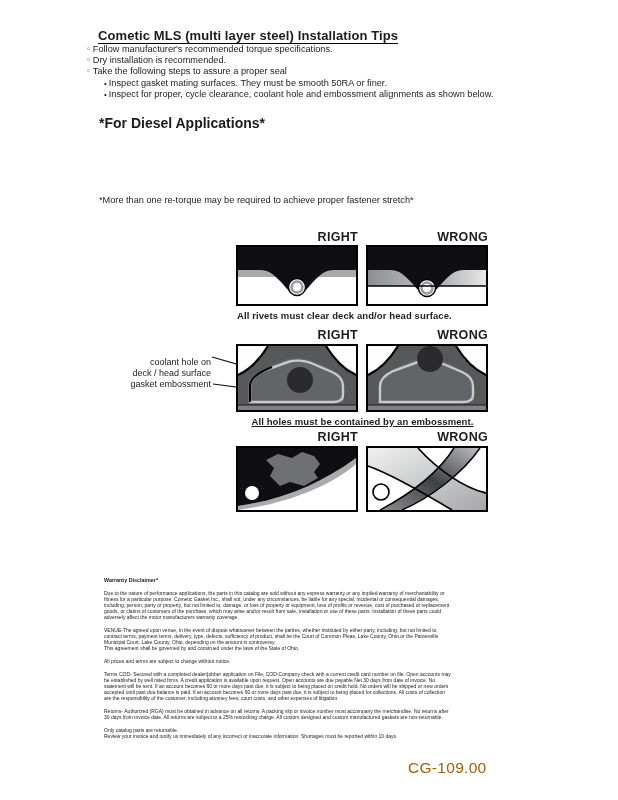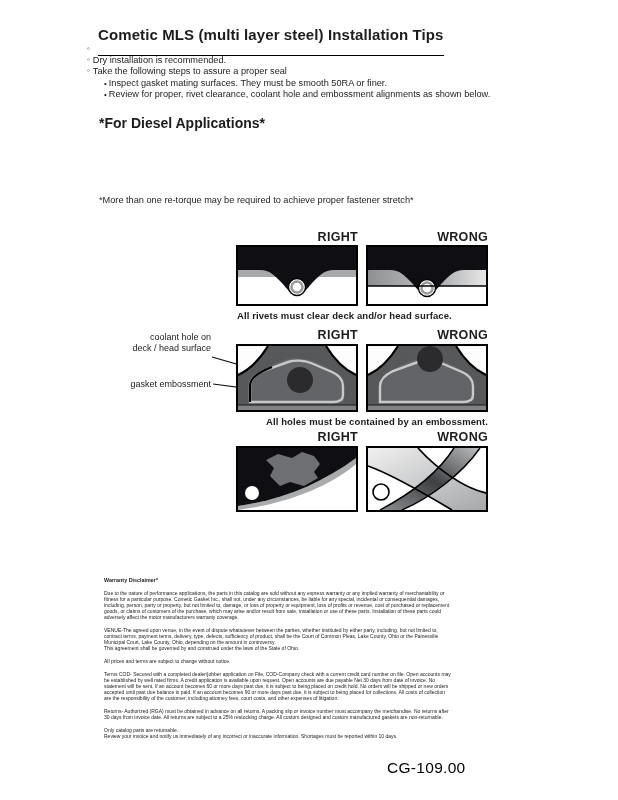--- a/index.html
+++ b/index.html
@@ -1,64 +1,65 @@
 <!DOCTYPE html>
 <html><head>
 <meta charset="utf-8">
 <style>
   html,body{margin:0;padding:0;background:#888;}
   #page{position:relative;width:618px;height:800px;background:#ffffff;overflow:hidden;
         font-family:"Liberation Sans","DejaVu Sans",sans-serif;color:#1c1c1c;}
   .abs{position:absolute;}
   .pre{white-space:pre-line;}
-  .title{font-size:15px;font-weight:bold;border-bottom:1.5px solid #000;padding-bottom:12px;letter-spacing:.1px;}
+  .title{font-size:13px;font-weight:bold;border-bottom:1.5px solid #000;padding-bottom:0;letter-spacing:.1px;}
   .bullet-line{font-size:9.2px;line-height:11.2px;display:flex;align-items:baseline;}
   .marker-open{font-size:8px;margin-right:3px;position:relative;top:-1px;}
   .marker-solid{font-size:8px;margin-right:2px;}
   .sub{margin-left:17px;}
   .h2{font-size:14px;font-weight:bold;}
   .body-p{font-size:9.2px;line-height:10px;width:470px;}
   .rw-row{display:flex;width:252px;justify-content:space-between;font-weight:bold;font-size:12.5px;}
   .rw-cell{width:122px;text-align:right;letter-spacing:.3px;}
   .cap{font-size:9.5px;font-weight:bold;line-height:11px;letter-spacing:.1px;}
   .side-label{font-size:9px;line-height:10.5px;text-align:right;width:93px;}
   .fineblock{width:414px;font-size:5px;line-height:6px;color:#222;}
   .fineblock p{margin:0 0 7px 0;}
   .fine-head{font-weight:bold;font-size:5.4px;margin:0 0 4px 0;}
-  .pagenum{font-size:15.5px;color:#000000;letter-spacing:.3px;}
+  .pagenum{font-size:15.5px;color:#a16207;letter-spacing:.3px;margin-left:21px;}
   svg{display:block;}
 </style>
 </head>
 <body>
 
 <div id="page">
 
   <div class="abs" style="left:98px;top:26px;">
     <span class="title">Cometic MLS (multi layer steel) Installation Tips</span>
   </div>
 
   <div class="abs" style="left:87px;top:44px;">
     <div class="bullet-line">
       <span class="marker-open">◦</span>
+      <span>Follow manufacturer's recommended torque specifications.</span>
     </div>
     <div class="bullet-line">
       <span class="marker-open">◦</span>
       <span>Dry installation is recommended.</span>
     </div>
     <div class="bullet-line">
       <span class="marker-open">◦</span>
       <span>Take the following steps to assure a proper seal</span>
     </div>
     <div class="bullet-line sub">
       <span class="marker-solid">•</span>
       <span>Inspect gasket mating surfaces.  They must be smooth 50RA or finer.</span>
     </div>
     <div class="bullet-line sub">
       <span class="marker-solid">•</span>
-      <span>Review for proper, rivet clearance, coolant hole and embossment alignments as shown below.</span>
+      <span>Inspect for proper, cycle clearance, coolant hole and embossment alignments as shown below.</span>
     </div>
   </div>
 
   <div class="abs h2" style="left:99px;top:115px;">*For Diesel Applications*</div>
   <div class="abs body-p" style="left:99px;top:195px;">*More than one re-torque may be required to achieve proper fastener stretch*</div>
 
   <div class="abs rw-row" style="left:236px;top:230px;width:252px;">
     <div class="rw-cell">RIGHT</div>
     <div class="rw-cell">WRONG</div>
   </div>
@@ -96,21 +97,21 @@
     </svg>
   </div>
 
   <div class="abs cap" style="left:237px;top:310px;">All rivets must clear deck and/or head surface.</div>
 
   <div class="abs rw-row" style="left:236px;top:328px;width:252px;">
     <div class="rw-cell">RIGHT</div>
     <div class="rw-cell">WRONG</div>
   </div>
 
-  <div class="abs side-label pre" style="left:118px;top:332px;">coolant hole on
+  <div class="abs side-label pre" style="left:118px;top:357px;">coolant hole on
 deck / head surface</div>
   <div class="abs side-label" style="left:118px;top:379px;">gasket embossment</div>
 
   <svg class="abs" style="left:200px;top:344px;" width="100" height="56" viewBox="0 0 100 56">
     <line x1="12" y1="13" x2="89" y2="35" stroke="#111" stroke-width="1.1"></line>
     <line x1="13" y1="40" x2="59" y2="46" stroke="#111" stroke-width="1.1"></line>
   </svg>
 
   <div class="abs" style="left:236px;top:344px;">
     <svg width="122" height="68" viewBox="0 0 122 68">
@@ -136,21 +137,21 @@
       <path d="M120,2 H90 C98,15 109,26 120,31 Z" fill="#fdfdfd"></path>
       <path d="M32,2 C24,15 13,26 2,31" stroke="#000" stroke-width="2.2" fill="none"></path>
       <path d="M90,2 C98,15 109,26 120,31" stroke="#000" stroke-width="2.2" fill="none"></path>
       <path d="M14,58 V42 C14,36 19,31 27,27 L52,18 C58,16 68,16 75,19 L96,28 C103,31 107,36 107,42 V51 C107,56 103,58 97,58 Z" fill="none" stroke="#c9c9c9" stroke-width="2.4"></path>
       <circle cx="64" cy="15" r="13" fill="#2b2b2e"></circle>
       <rect x="2" y="61" width="118" height="5" fill="#808184"></rect>
       <line x1="2" y1="61" x2="120" y2="61" stroke="#1a1a1a" stroke-width="1"></line>
     </svg>
   </div>
 
-  <div class="abs cap" style="left:237px;top:416px;width:251px;text-align:right;">All holes must be contained by an embossment.</div>
+  <div class="abs cap" style="left:237px;top:416px;width:251px;text-align:center;text-decoration:underline;">All holes must be contained by an embossment.</div>
 
   <div class="abs rw-row" style="left:236px;top:430px;width:252px;">
     <div class="rw-cell">RIGHT</div>
     <div class="rw-cell">WRONG</div>
   </div>
 
   <div class="abs" style="left:236px;top:446px;">
     <svg width="122" height="66" viewBox="0 0 122 66">
       <rect x="1" y="1" width="120" height="64" fill="#ffffff" stroke="#000" stroke-width="2"></rect>
       <path d="M120,12 C85,38 45,54 2,60 V64 C48,58 92,42 120,18 Z" fill="#a9abad"></path>

